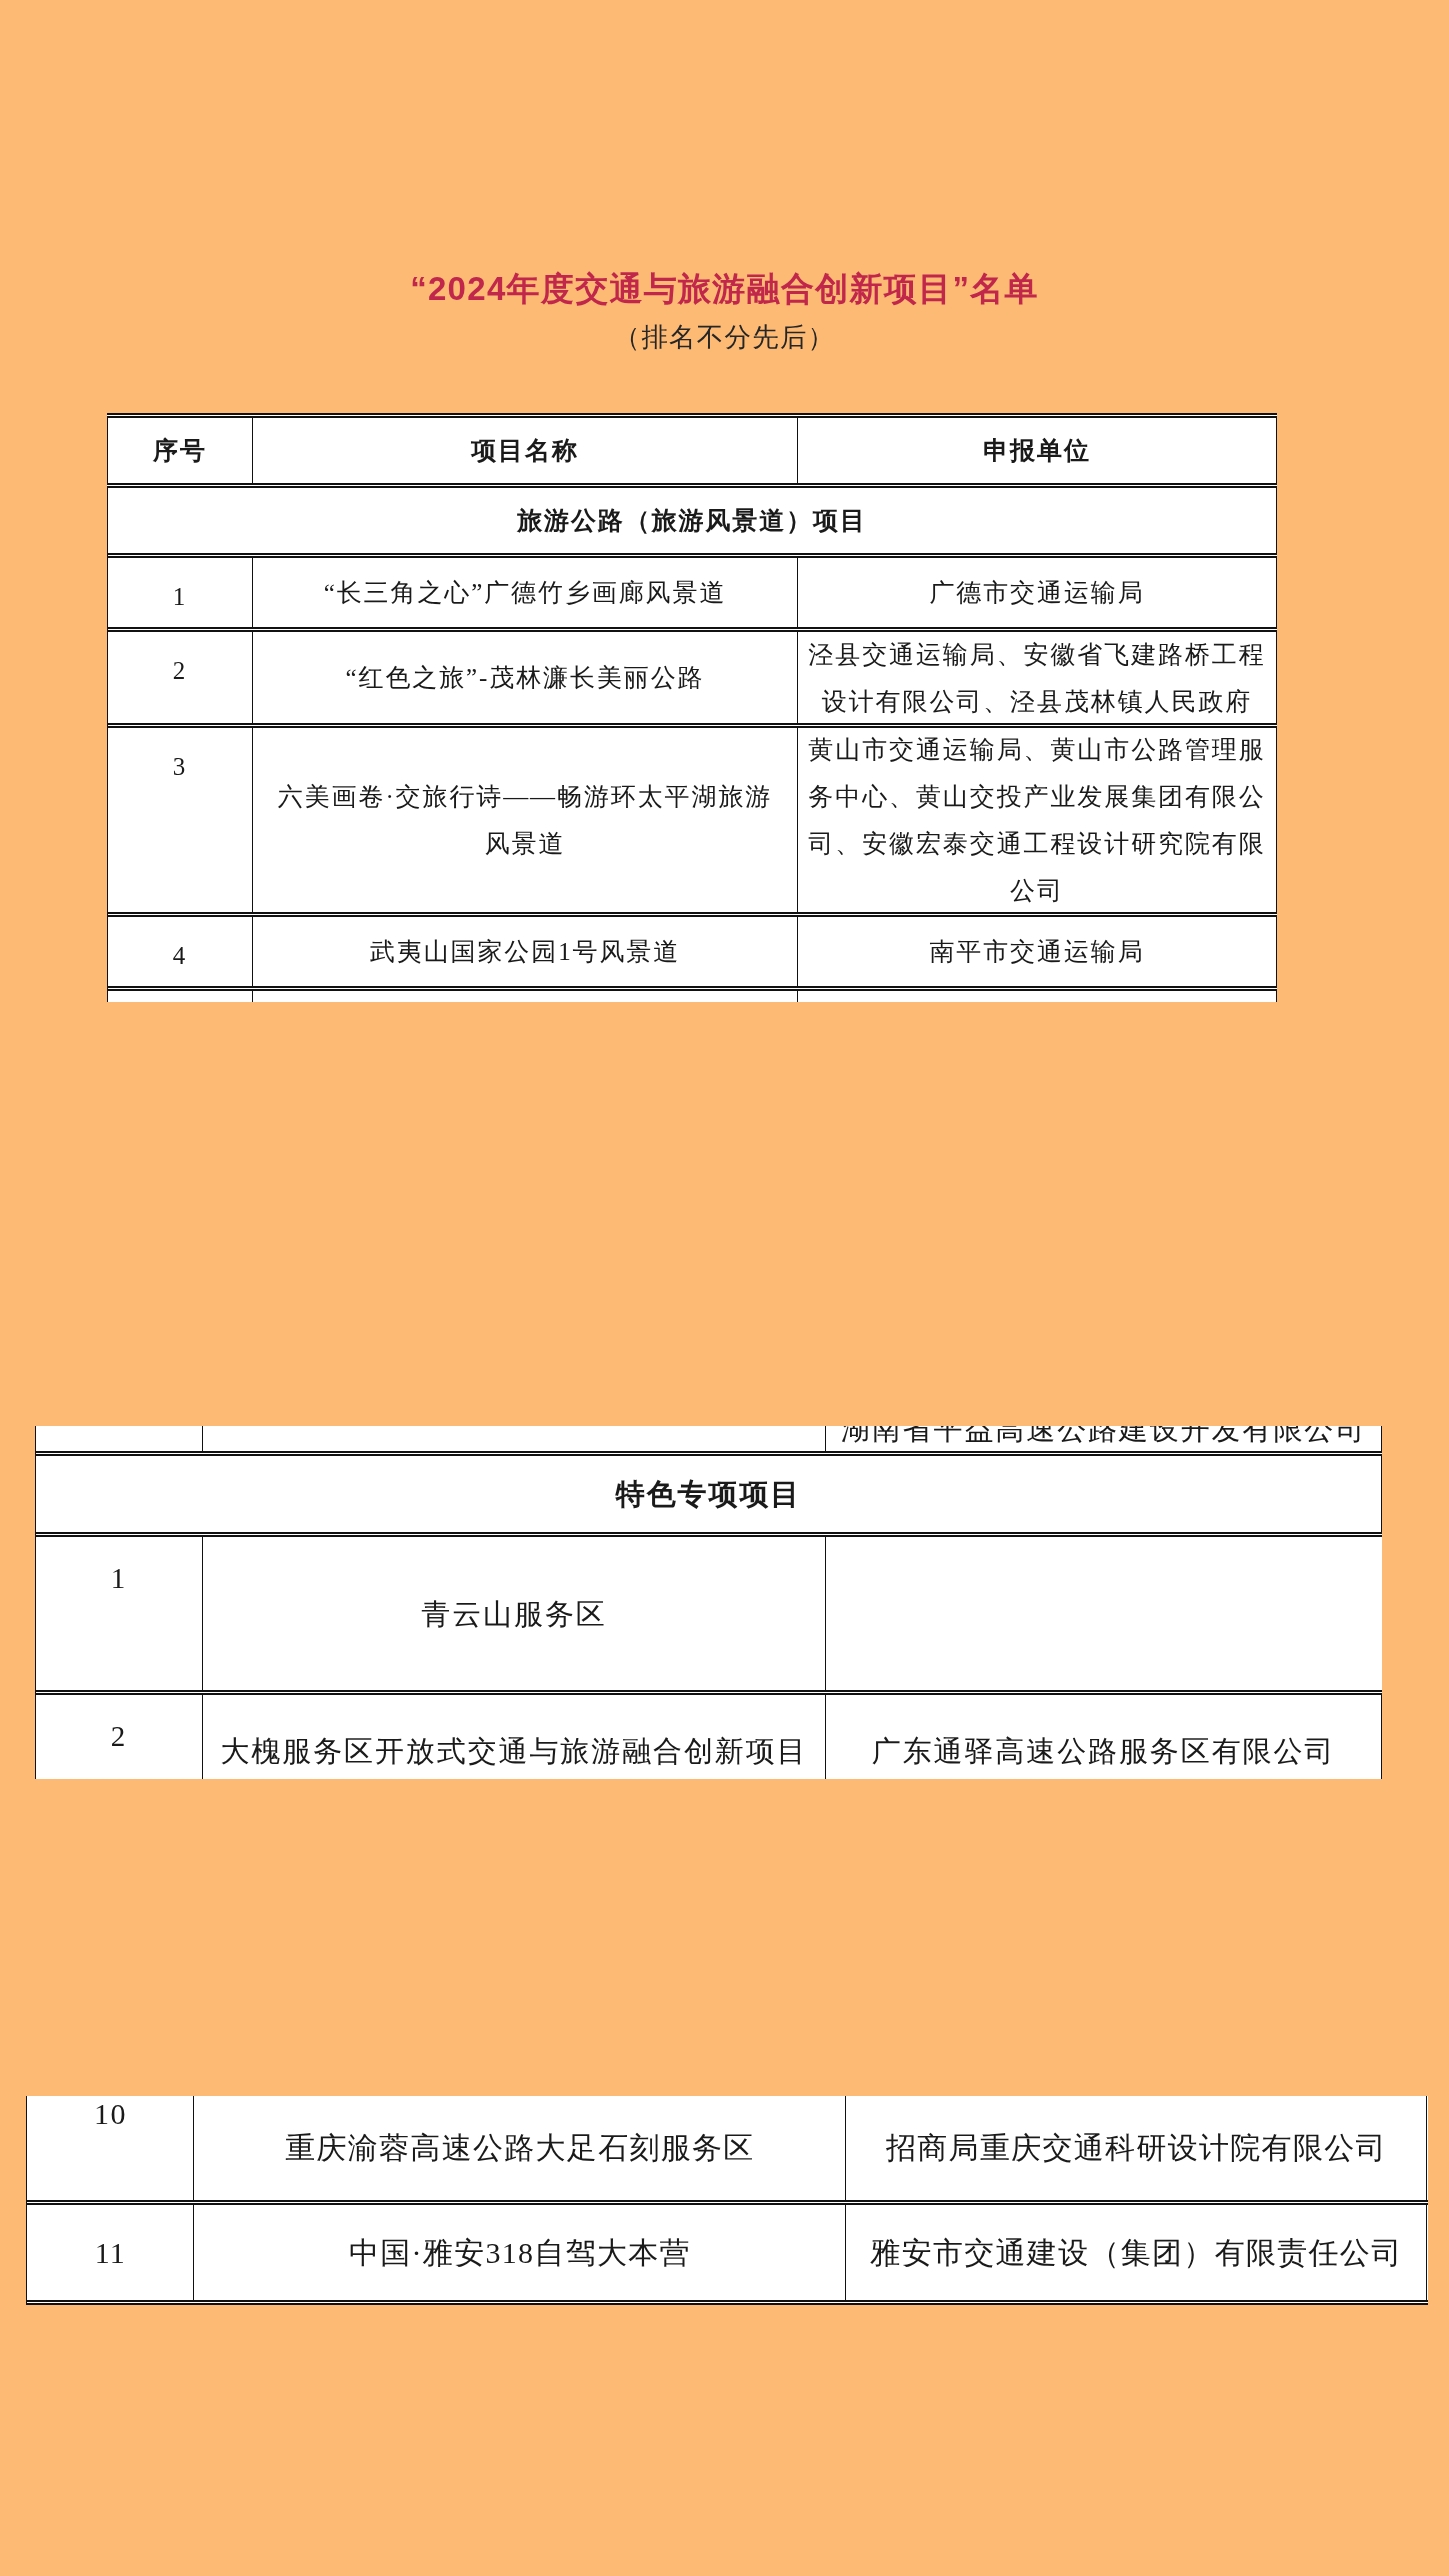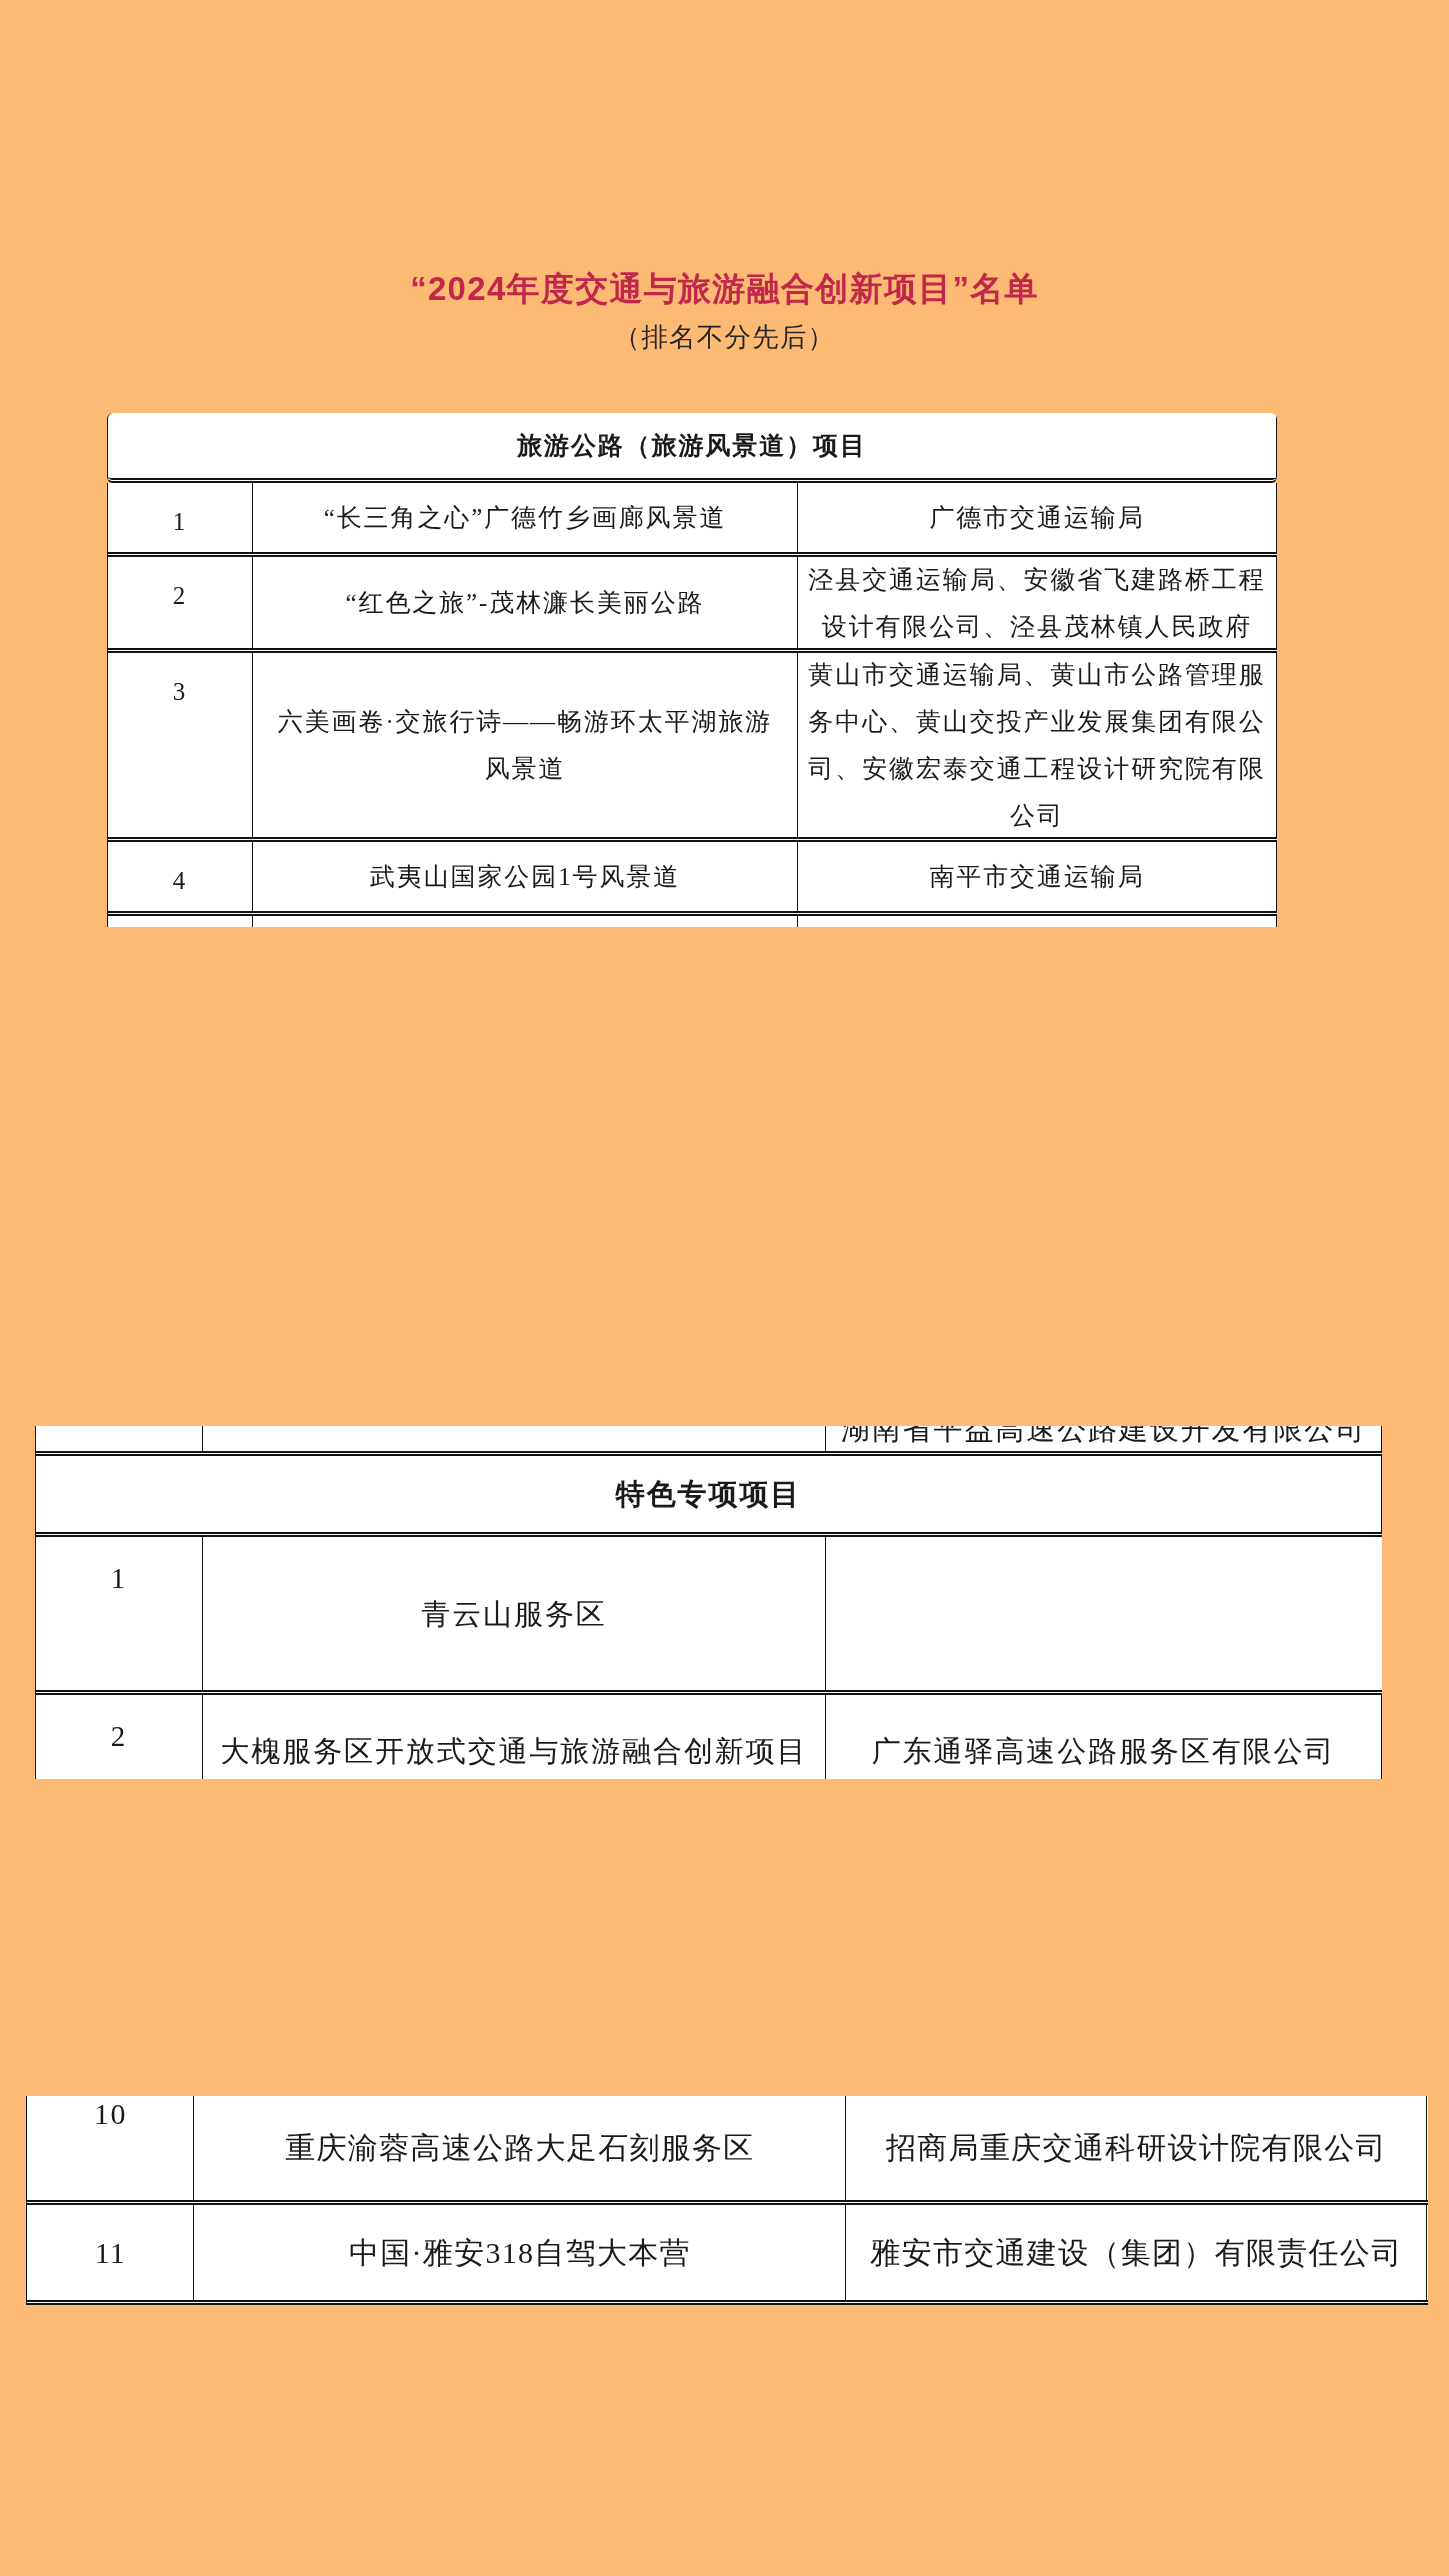--- a/index.html
+++ b/index.html
@@ -35,21 +35,21 @@
   .c-no{align-items:flex-start;padding-top:15px;}
   .c-bottom{align-items:flex-end;padding-bottom:2.5px;}
   .c-span{flex:1;font-weight:bold;}
   
   .t1{left:107px;top:413px;width:1170px;font-size:25px;line-height:47px;letter-spacing:1.9px;}
   .t1 .w-no{width:145px;}
   .t1 .w-proj{width:545px;}
   .t1 .w-app{width:479px;}
   .t1 .hdr{font-weight:bold;}
   .t1-header{height:75px;}
-  .t1-section{height:70px;border-radius:6px;}
+  .t1-section{height:70px;}
   .t1-r1{height:74px;}
   .t1-r2{height:96px;}
   .t1-r3{height:189px;}
   .t1-r4{height:74px;}
   .t1-stub{height:10.7px;}
   
   .t2{left:35px;top:1426px;width:1347px;font-size:29px;line-height:52px;letter-spacing:1.9px;}
   .t2 .w-no{width:167px;}
   .t2 .w-proj{width:623px;}
   .t2 .w-app{width:556px;}
@@ -70,20 +70,25 @@
 </style>
 </head>
 <body>
 
 <div class="page">
 
   <div class="doc-title" style="color:#c0274a;">“2024年度交通与旅游融合创新项目”名单</div>
   <div class="doc-subtitle">（排名不分先后）</div>
 
   <div class="tbl t1">
+    <div class="t-row top-line t1-header">
+      <div class="c w-no hdr">序号</div>
+      <div class="c w-proj hdr">项目名称</div>
+      <div class="c w-app hdr">申报单位</div>
+    </div>
     <div class="t-row t1-section">
       <div class="c c-span">旅游公路（旅游风景道）项目</div>
     </div>
     <div class="t-row t1-r1">
       <div class="c w-no c-no">1</div>
       <div class="c w-proj">“长三角之心”广德竹乡画廊风景道</div>
       <div class="c w-app">广德市交通运输局</div>
     </div>
     <div class="t-row t1-r2">
       <div class="c w-no c-no">2</div>

